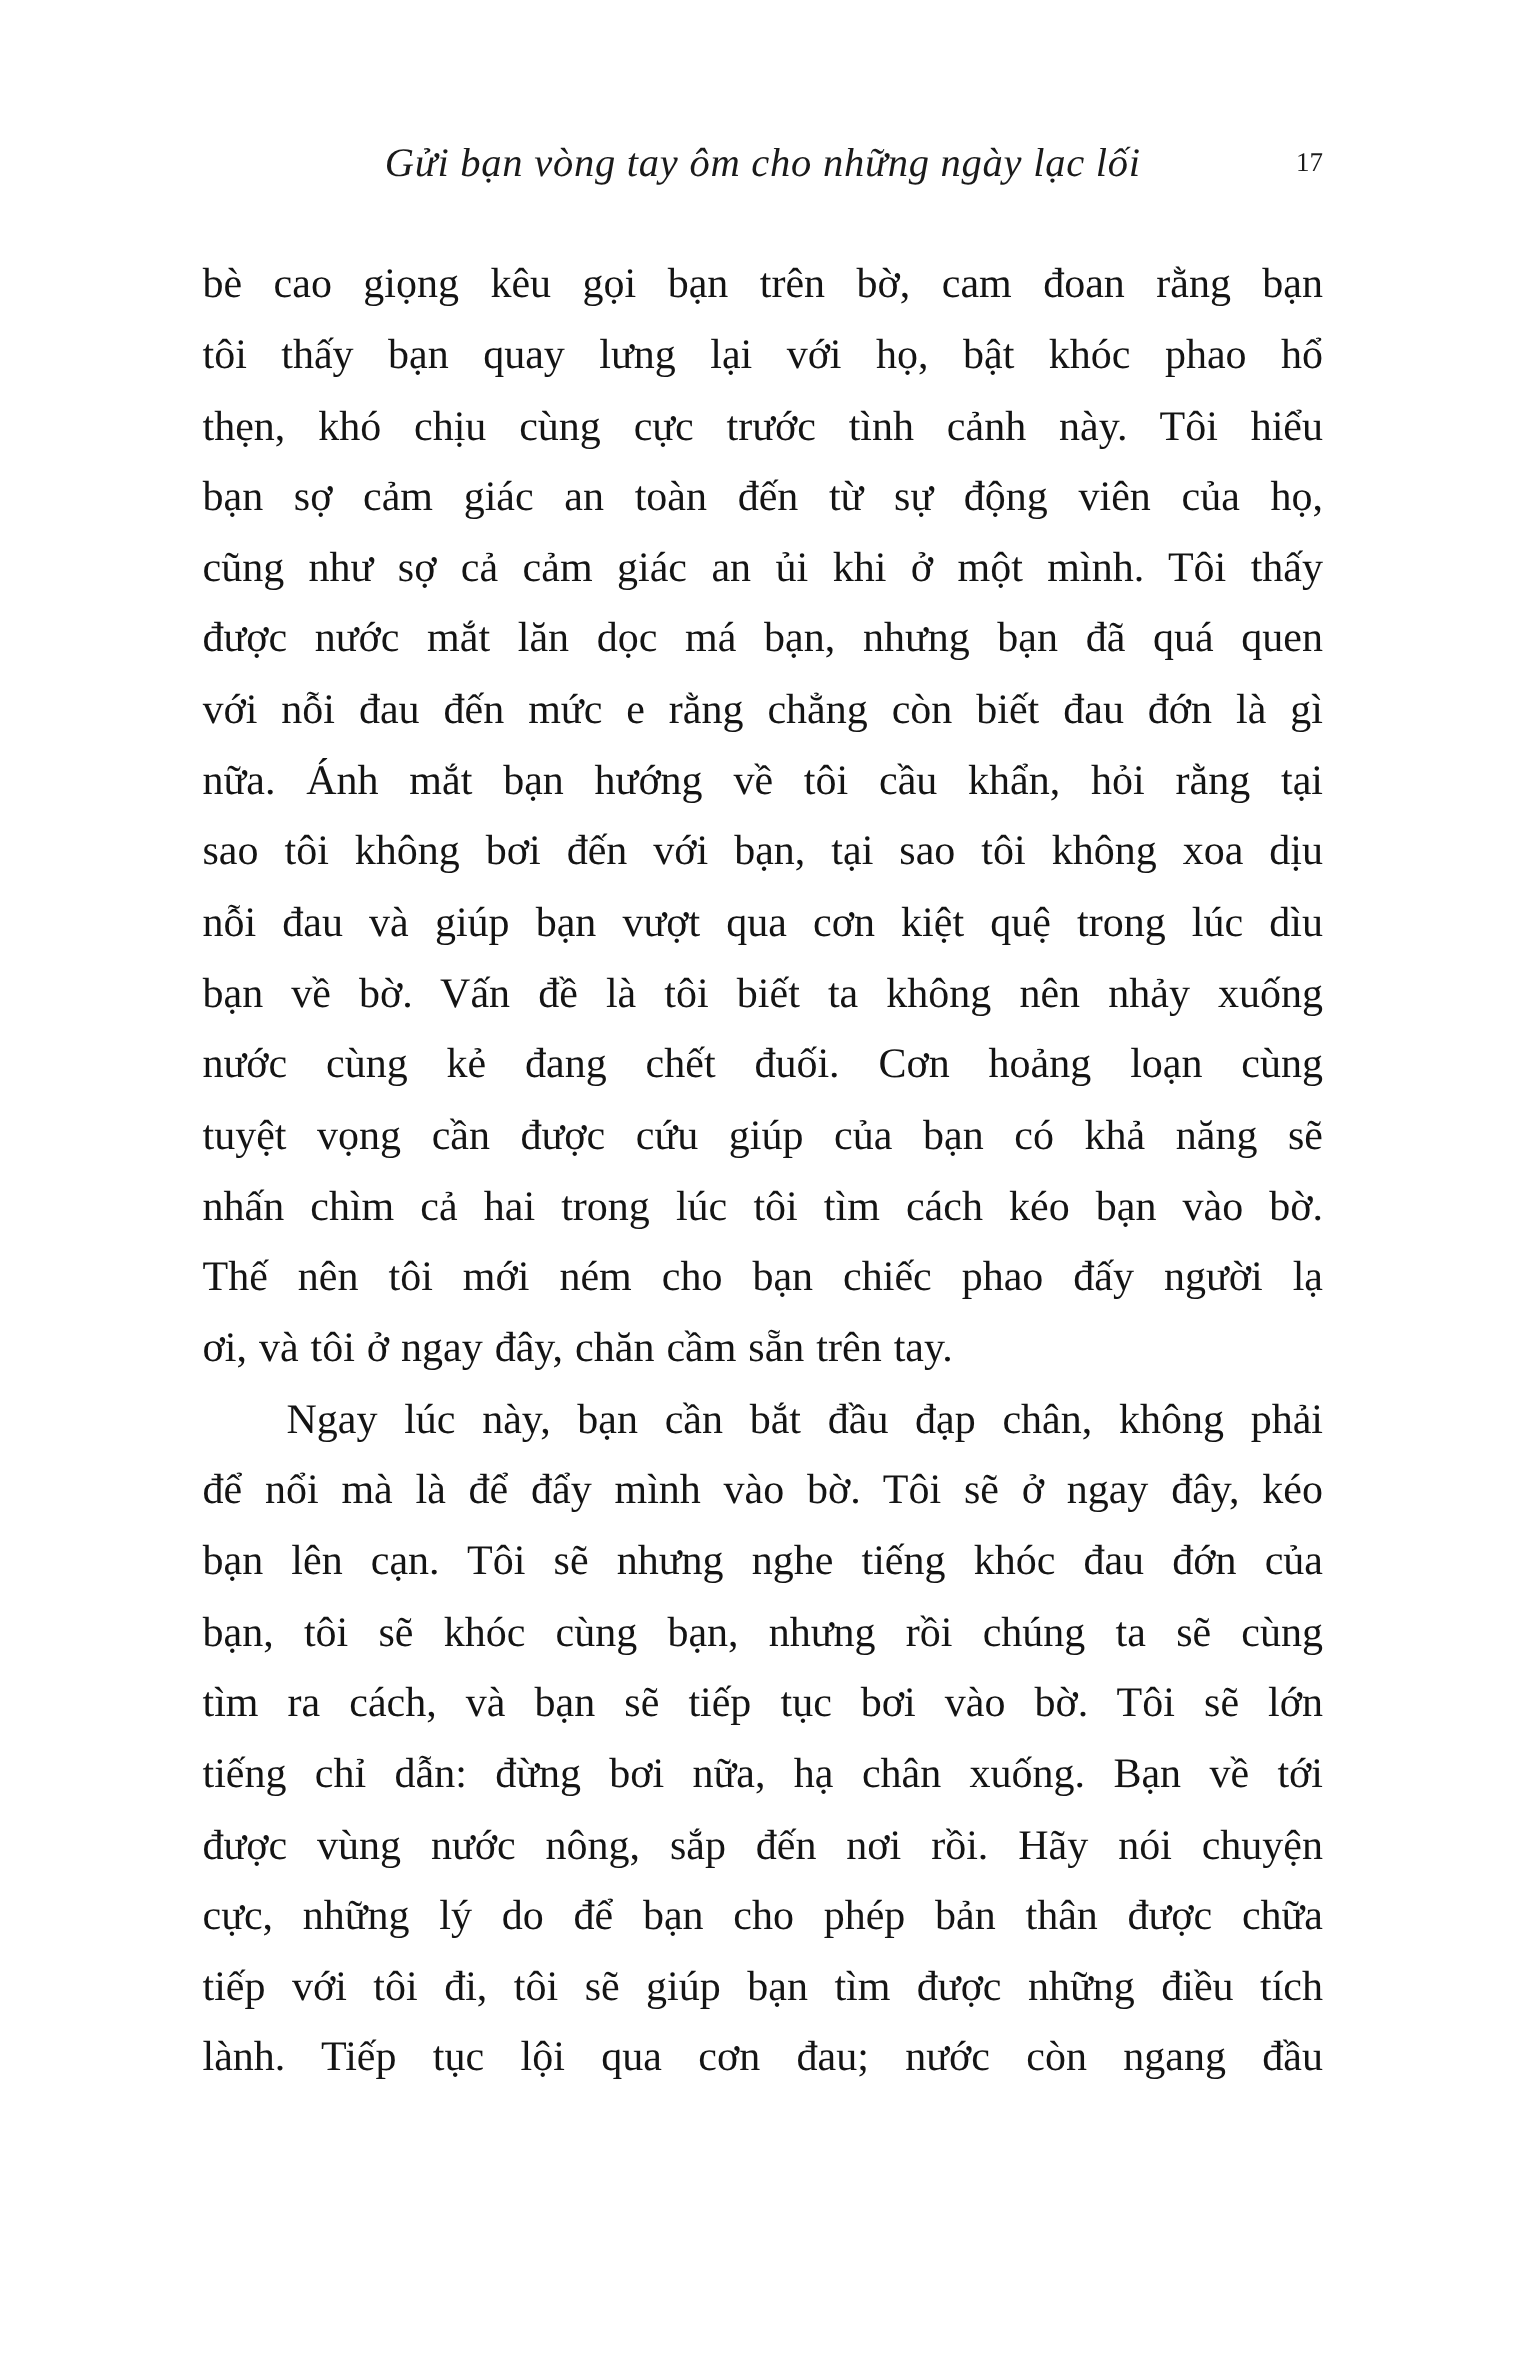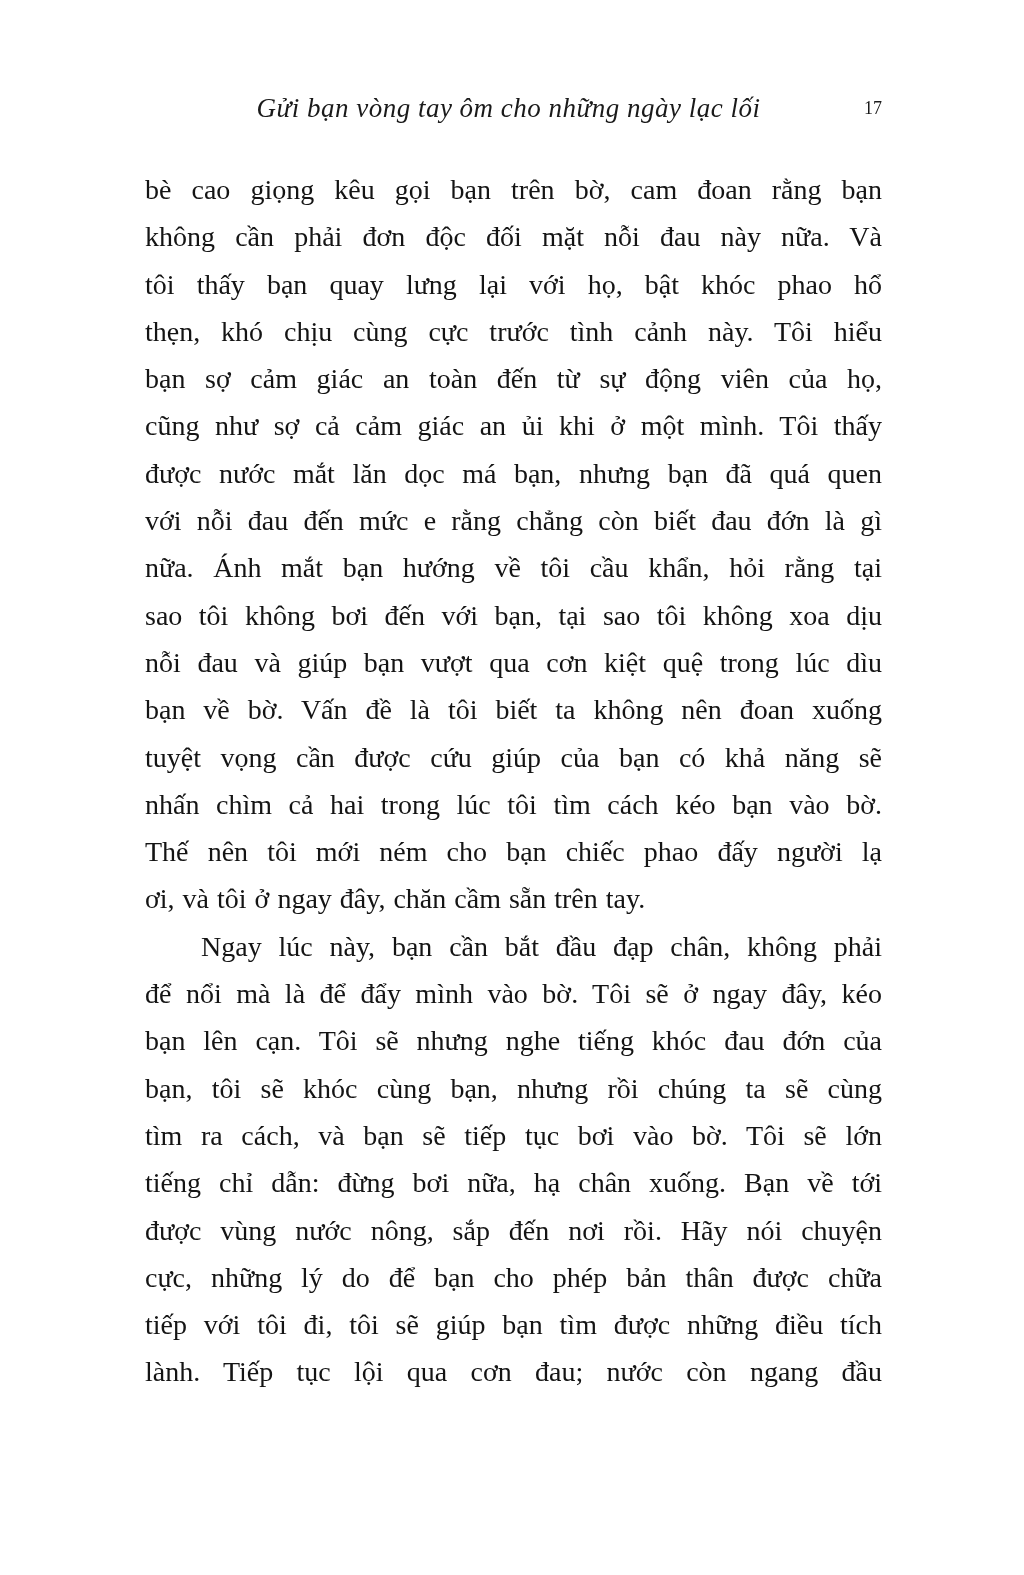--- a/index.html
+++ b/index.html
@@ -47,51 +47,50 @@
     width: 747px;
     font-size: 28px;
     line-height: 47.3px;
   }
   .line {
     height: 47.3px;
     overflow: hidden;
     text-align: justify;
     text-align-last: justify;
     word-spacing: 1px;
-    margin-left: 10px;
   }
   .line.no-just {
     text-align: left;
     text-align-last: left;
   }
   .line.indent {
     text-indent: 56px;
   }
 </style>
 </head>
 <body>
 
 <div class="page">
   <div class="header">
     <span class="running-title">Gửi bạn vòng tay ôm cho những ngày lạc lối</span>
     <span class="page-number">17</span>
   </div>
   <div class="body-text">
       <div class="line">bè cao giọng kêu gọi bạn trên bờ, cam đoan rằng bạn</div>
-      <div class="line">không cần phải đơn độc đối mặt nỗi đau này nữa. Và</div>
       <div class="line">tôi thấy bạn quay lưng lại với họ, bật khóc phao hổ</div>
       <div class="line">thẹn, khó chịu cùng cực trước tình cảnh này. Tôi hiểu</div>
       <div class="line">bạn sợ cảm giác an toàn đến từ sự động viên của họ,</div>
       <div class="line">cũng như sợ cả cảm giác an ủi khi ở một mình. Tôi thấy</div>
       <div class="line">được nước mắt lăn dọc má bạn, nhưng bạn đã quá quen</div>
       <div class="line">với nỗi đau đến mức e rằng chẳng còn biết đau đớn là gì</div>
       <div class="line">nữa. Ánh mắt bạn hướng về tôi cầu khẩn, hỏi rằng tại</div>
       <div class="line">sao tôi không bơi đến với bạn, tại sao tôi không xoa dịu</div>
       <div class="line">nỗi đau và giúp bạn vượt qua cơn kiệt quệ trong lúc dìu</div>
-      <div class="line">bạn về bờ. Vấn đề là tôi biết ta không nên đoan xuống</div>
+      <div class="line">bạn về bờ. Vấn đề là tôi biết ta không nên nhảy xuống</div>
+      <div class="line">nước cùng kẻ đang chết đuối. Cơn hoảng loạn cùng</div>
       <div class="line">tuyệt vọng cần được cứu giúp của bạn có khả năng sẽ</div>
       <div class="line">nhấn chìm cả hai trong lúc tôi tìm cách kéo bạn vào bờ.</div>
       <div class="line">Thế nên tôi mới ném cho bạn chiếc phao đấy người lạ</div>
       <div class="line no-just">ơi, và tôi ở ngay đây, chăn cầm sẵn trên tay.</div>
       <div class="line indent">Ngay lúc này, bạn cần bắt đầu đạp chân, không phải</div>
       <div class="line">để nổi mà là để đẩy mình vào bờ. Tôi sẽ ở ngay đây, kéo</div>
       <div class="line">bạn lên cạn. Tôi sẽ nhưng nghe tiếng khóc đau đớn của</div>
       <div class="line">bạn, tôi sẽ khóc cùng bạn, nhưng rồi chúng ta sẽ cùng</div>
       <div class="line">tìm ra cách, và bạn sẽ tiếp tục bơi vào bờ. Tôi sẽ lớn</div>
       <div class="line">tiếng chỉ dẫn: đừng bơi nữa, hạ chân xuống. Bạn về tới</div>

